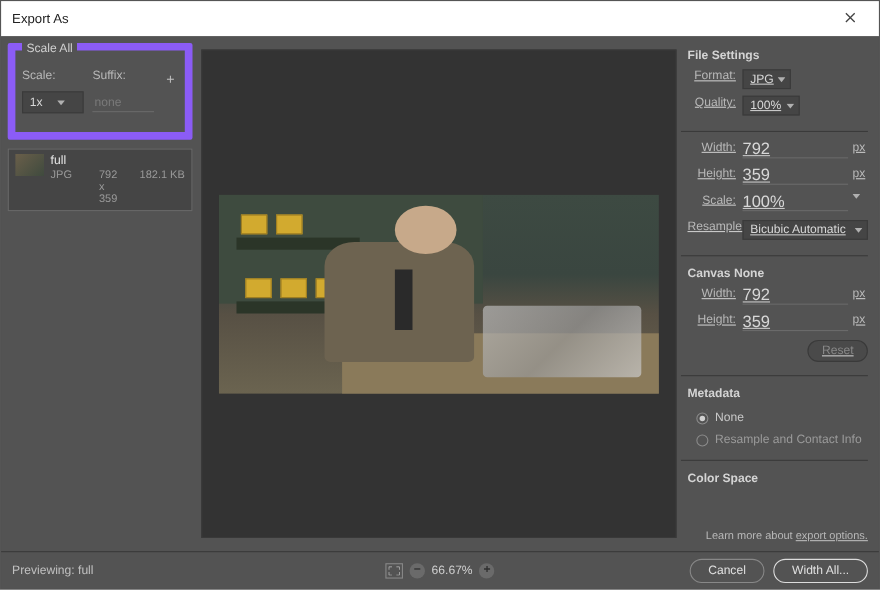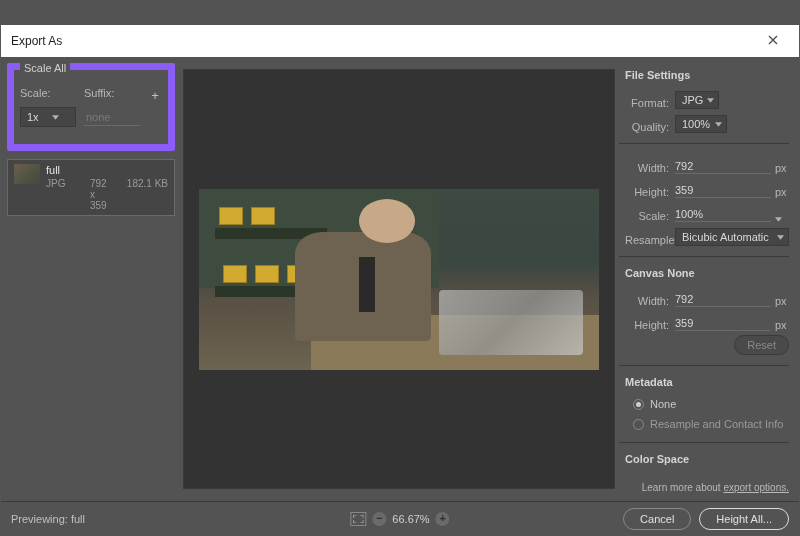--- a/index.html
+++ b/index.html
@@ -1,20 +1,20 @@
 <!DOCTYPE html>
 <html><head>
 <meta charset="utf-8">
 <style>
 * { box-sizing: border-box; margin: 0; padding: 0; font-family: "Segoe UI", Tahoma, sans-serif; }
 html, body { width: 800px; height: 536px; overflow: hidden; background: #fff; }
 .dialog { width: 800px; height: 536px; border: 1px solid #555; background: #535353; color: #c8c8c8; font-size: 11px; display: flex; flex-direction: column; }
 
 
-.titlebar { height: 32px; background: #fff; color: #222; display: flex; align-items: center; padding: 0 6px 0 10px; font-size: 12px; margin-top: 24px; }
+.titlebar { height: 32px; background: #fff; color: #222; display: flex; align-items: center; padding: 0 6px 0 10px; font-size: 12px; }
 .titlebar .title { flex: 1; }
 .titlebar .close { width: 40px; height: 32px; display: flex; align-items: center; justify-content: center; color: #444; }
 .titlebar .close svg { width: 10px; height: 10px; }
 
 
 .body { flex: 1; display: flex; background: #535353; min-height: 0; }
 .group-border { border: 7px solid #8b5cf6; border-radius: 2px; position: relative; }
 .group-title { position: absolute; top: -8px; left: 6px; background: #535353; padding: 0 4px; color: #d0d0d0; font-size: 11px; }
 
 
@@ -41,28 +41,28 @@
 .asset-meta span:nth-child(2) { flex: 1; }
 
 
 .middle { flex: 1; display: flex; align-items: stretch; padding: 12px 4px; min-width: 0; }
 .preview-box { flex: 1; border: 1px solid #3a3a3a; background: #333333; display: flex; align-items: center; justify-content: center; }
 .preview-image { width: 400px; height: 181px; position: relative; overflow: hidden; }
 
 
 .right { width: 180px; padding: 10px 10px 6px 6px; display: flex; flex-direction: column; font-size: 11px; overflow: hidden; }
 .section-header { color: #d4d4d4; font-weight: bold; margin-bottom: 6px; margin-top: 2px; }
-.field-row { display: flex; align-items: flex-end; height: 22px; margin-bottom: 2px; }
+.field-row { display: flex; align-items: flex-start; height: 22px; margin-bottom: 2px; text-decoration: underline; }
 .field-label { width: 50px; text-align: right; color: #b8b8b8; padding-right: 6px; }
 .field-ctrl { flex: 1; display: flex; align-items: center; }
 .unit { width: 18px; color: #b8b8b8; padding-left: 4px; }
 .dd-small { background: #454545; border: 1px solid #3a3a3a; height: 18px; display: flex; align-items: center; padding: 0 4px 0 6px; color: #d8d8d8; min-width: 44px; }
 .dd-small .chev { margin-left: auto; }
 .dd-wide { flex: 1; }
-.ul-input { border: none; border-bottom: 1px solid #6a6a6a; background: transparent; height: 16px; color: #d8d8d8; font-size: 11px; width: 100%; }
+.ul-input { border: none; border-bottom: 1px solid #6a6a6a; background: transparent; height: 16px; color: #d8d8d8; font-size: 15px; width: 100%; }
 .divider { height: 1px; background: #3a3a3a; margin: 8px 0 8px -6px; }
 .btn-reset { margin-left: auto; background: #4a4a4a; border: 1px solid #3a3a3a; color: #888; height: 20px; padding: 0 12px; font-size: 11px; border-radius: 10px; }
 .radio-row, .chk-row { display: flex; align-items: center; height: 20px; gap: 6px; padding-left: 8px; }
 .radio { width: 11px; height: 11px; border-radius: 50%; border: 1px solid #8a8a8a; display: flex; align-items: center; justify-content: center; }
 .radio.sel::after { content: ""; width: 5px; height: 5px; border-radius: 50%; background: #d0d0d0; }
 .chk { width: 11px; height: 11px; border: 1px solid #8a8a8a; background: #d0d0d0; display: flex; align-items: center; justify-content: center; }
 .chk svg { width: 9px; height: 8px; stroke: #333; stroke-width: 2; fill: none; }
 .dim-label { color: #9a9a9a; }
 .learn-more { margin-top: auto; color: #b8b8b8; font-size: 10px; text-align: right; padding-bottom: 2px; }
 .learn-more .lnk { text-decoration: underline; }
@@ -295,16 +295,16 @@
         <svg width="10" height="8" viewBox="0 0 10 8">
             <path d="M0 0 L3 0 M0 0 L0 3 M10 0 L7 0 M10 0 L10 3 M0 8 L3 8 M0 8 L0 5 M10 8 L7 8 M10 8 L10 5" stroke="#c0c0c0" stroke-width="1.2"></path>
           </svg>
       </span>
       <span class="zoom-btn">−</span>
       <span>66.67%</span>
       <span class="zoom-btn">+</span>
     </div>
     <div class="btns-right">
       <button class="btn">Cancel</button>
-      <button class="btn primary">Height All...</button>
+      <button class="btn primary">Width All...</button>
     </div>
   </div>
 </div>
 
 </body></html>

